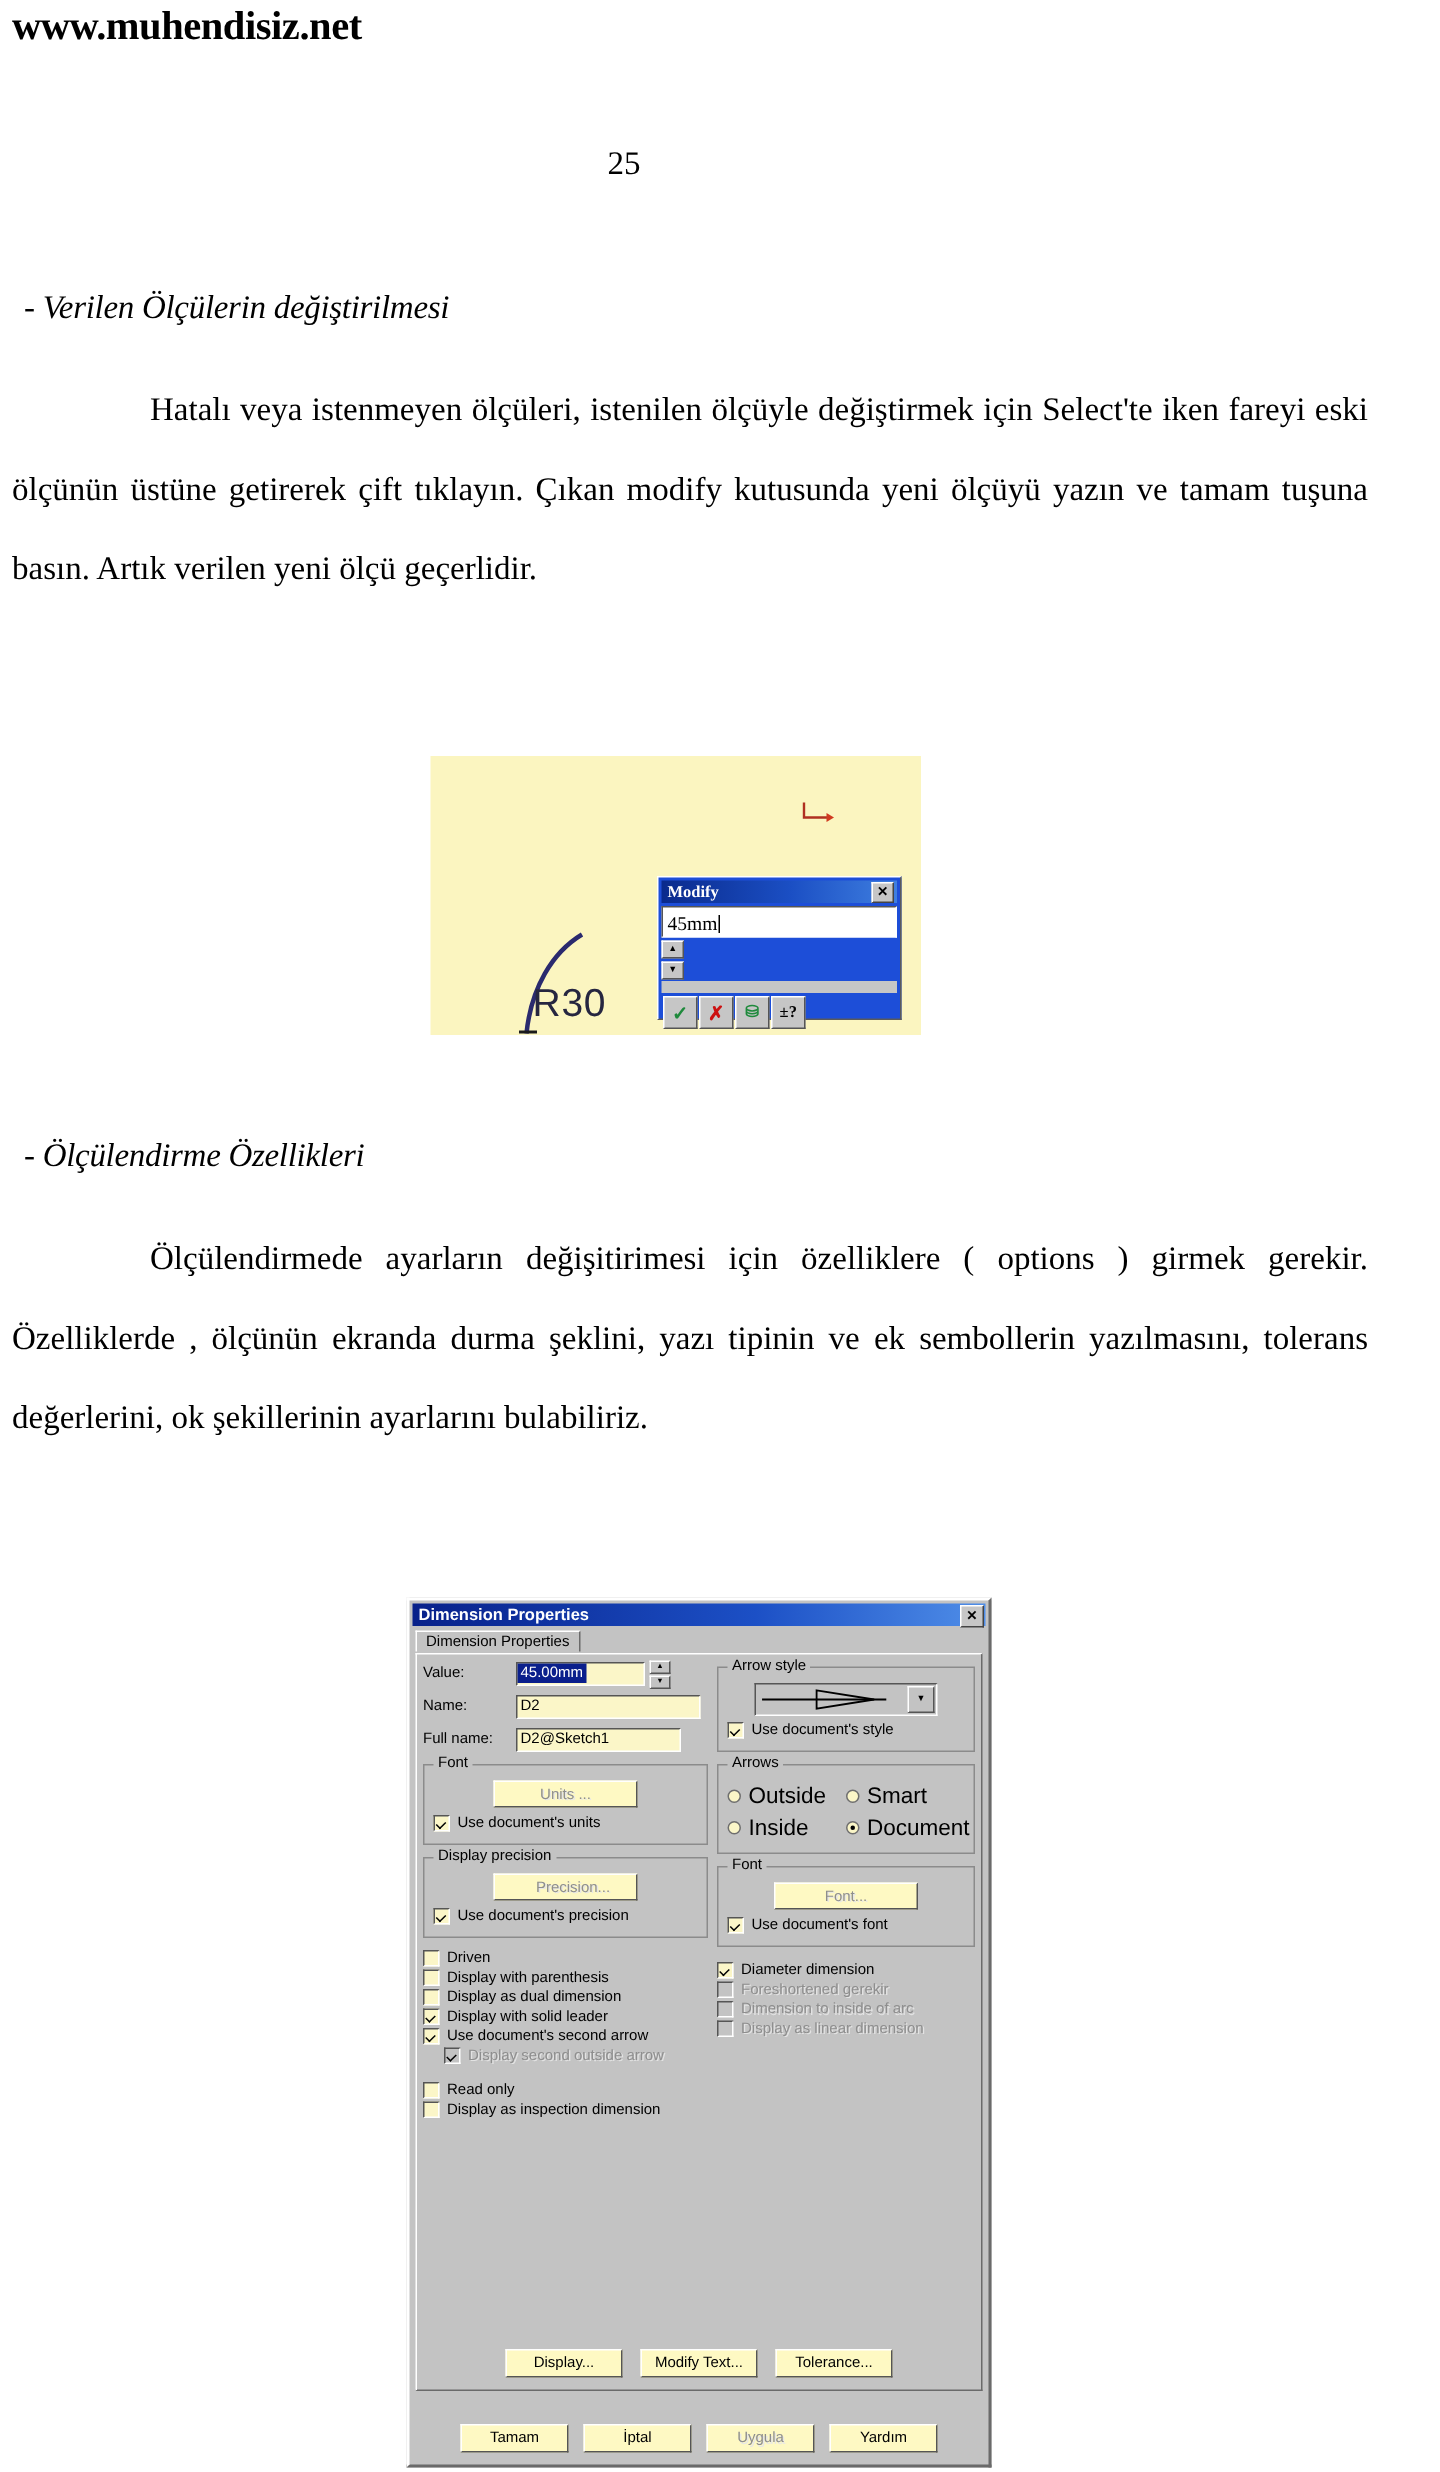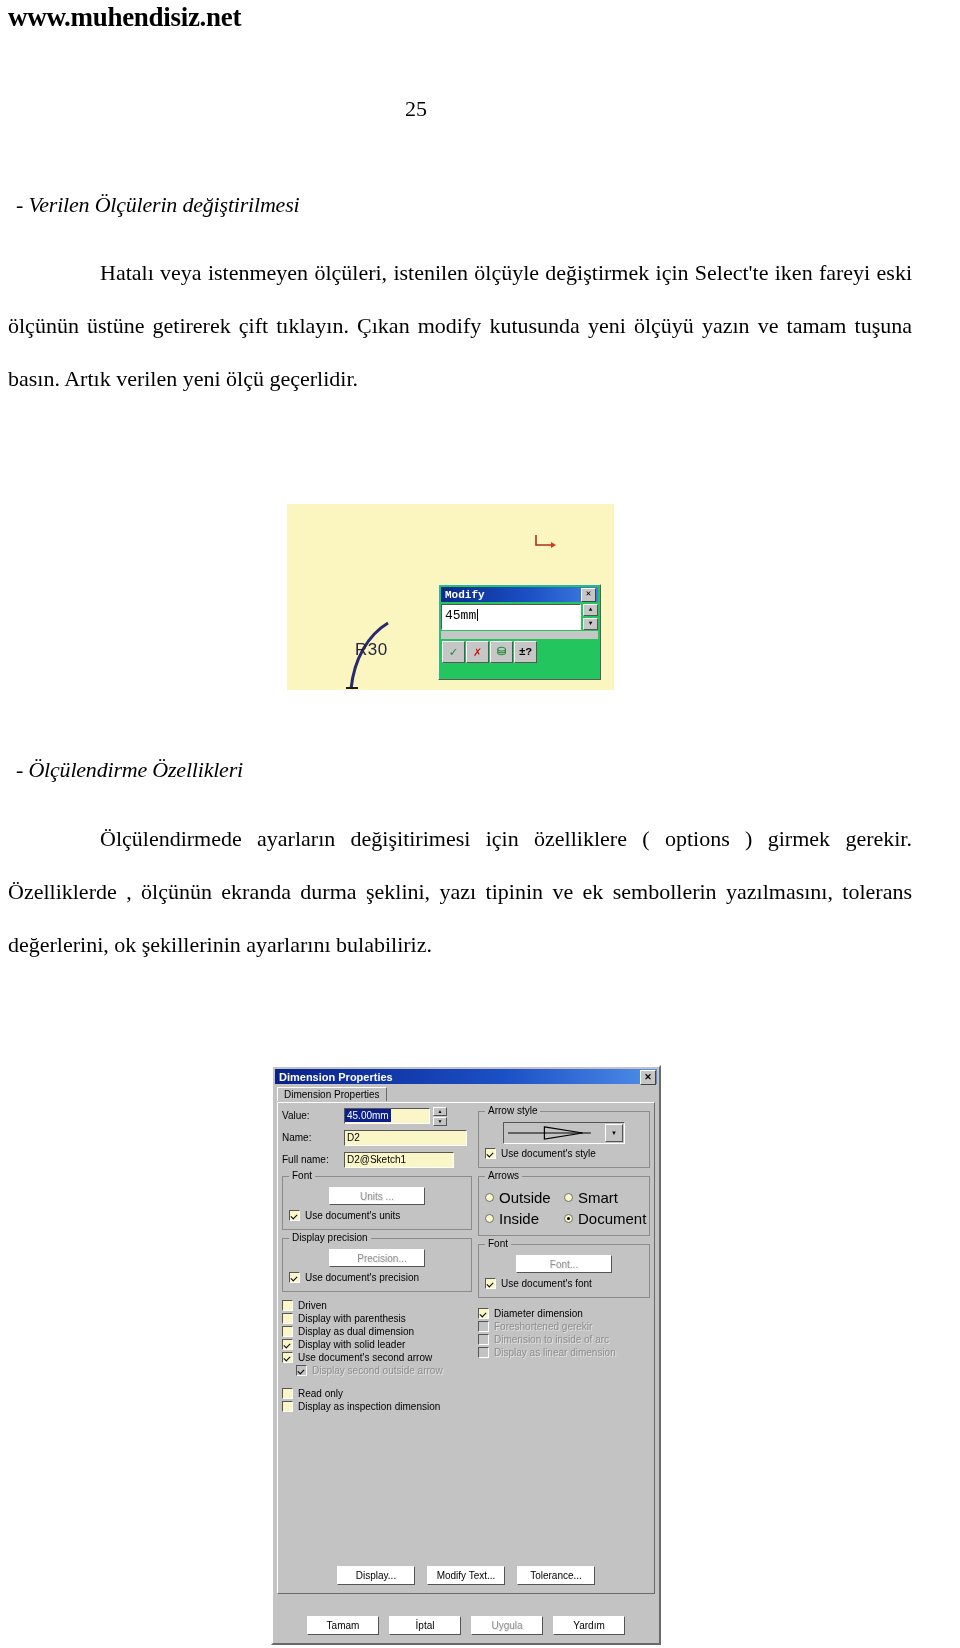--- a/index.html
+++ b/index.html
@@ -33,47 +33,47 @@
   .para.indent{text-indent:92px;}
 
   
   .fig-modify{
     position:absolute;left:287px;top:504px;width:327px;height:186px;
     background:#fbf5c0;
   }
   .origin-icon{position:absolute;left:246px;top:30px;width:24px;height:16px;}
   .r30-arc{position:absolute;left:55px;top:115px;width:70px;height:75px;}
   .r30-label{
-    position:absolute;left:68px;top:136px;
+    position:absolute;left:68px;top:149px;
     font-family:"Liberation Sans",sans-serif;
-    font-size:17px;color:#262640;letter-spacing:0.5px;
+    font-size:26px;color:#262640;letter-spacing:0.5px;
   }
 
   .win{
     position:absolute;
-    background:#22c55e;
+    background:#1d4ed8;
     border-top:1px solid #ffffff;border-left:1px solid #ffffff;
     border-right:1px solid #5a5a5a;border-bottom:1px solid #5a5a5a;
-    font-family:Liberation Mono, monospace;
+    font-family:Liberation Serif, serif;
   }
   .modify-win{left:151px;top:80px;width:157px;height:90px;padding:2px;}
   .modify-title{
     height:15px;
     background:linear-gradient(90deg,#0a2a8c 0%,#1b4fc4 55%,#3f7fe0 100%);
     color:#ffffff;font-size:11px;font-weight:bold;
     display:flex;align-items:center;padding-left:4px;
     position:relative;
   }
   .modify-close{
     position:absolute;right:2px;top:1px;width:13px;height:12px;
     background:#c6c6c6;border-top:1px solid #fff;border-left:1px solid #fff;
     border-right:1px solid #444;border-bottom:1px solid #444;
     color:#000;font-size:9px;font-weight:bold;line-height:11px;text-align:center;
   }
-  .modify-body{margin-top:2px;display:flex;gap:2px;}
+  .modify-body{margin-top:2px;display:flex;gap:2px;flex-direction:column;}
   .modify-input{
     flex:1;height:26px;background:#ffffff;
     border-top:1px solid #555;border-left:1px solid #555;
     border-right:1px solid #fff;border-bottom:1px solid #fff;
     font-size:13px;color:#000;padding:3px 0 0 3px;box-sizing:border-box;
     position:relative;
   }
   .caret{display:inline-block;width:1px;height:12px;background:#000;
          vertical-align:-2px;margin-left:1px;}
   .spin{width:15px;display:flex;flex-direction:column;gap:2px;}
@@ -163,21 +163,21 @@
 
   .group{
     border:1px solid #8b8b8b;border-top-color:#8b8b8b;
     margin:8px 0 4px 0;padding:10px 6px 6px 6px;position:relative;
   }
   .group > .glabel{
     position:absolute;top:-7px;left:6px;background:#c3c3c3;
     padding:0 3px;font-size:10px;
   }
   .btn{
-    background:#ffffff;
+    background:#fef9c3;
     border-top:1px solid #ffffff;border-left:1px solid #ffffff;
     border-right:1px solid #555555;border-bottom:1px solid #555555;
     font-size:10px;text-align:center;
     display:flex;align-items:center;justify-content:center;
     box-sizing:border-box;
   }
   .btn.disabled{color:#8e8e8e;text-shadow:1px 1px 0 #e7e7e7;}
   .btn-units{width:96px;height:18px;margin:0 auto 5px auto;}
   .btn-precision{width:96px;height:18px;margin:0 auto 5px auto;padding-left:10px;}
   .btn-font{width:96px;height:18px;margin:0 auto 5px auto;}

